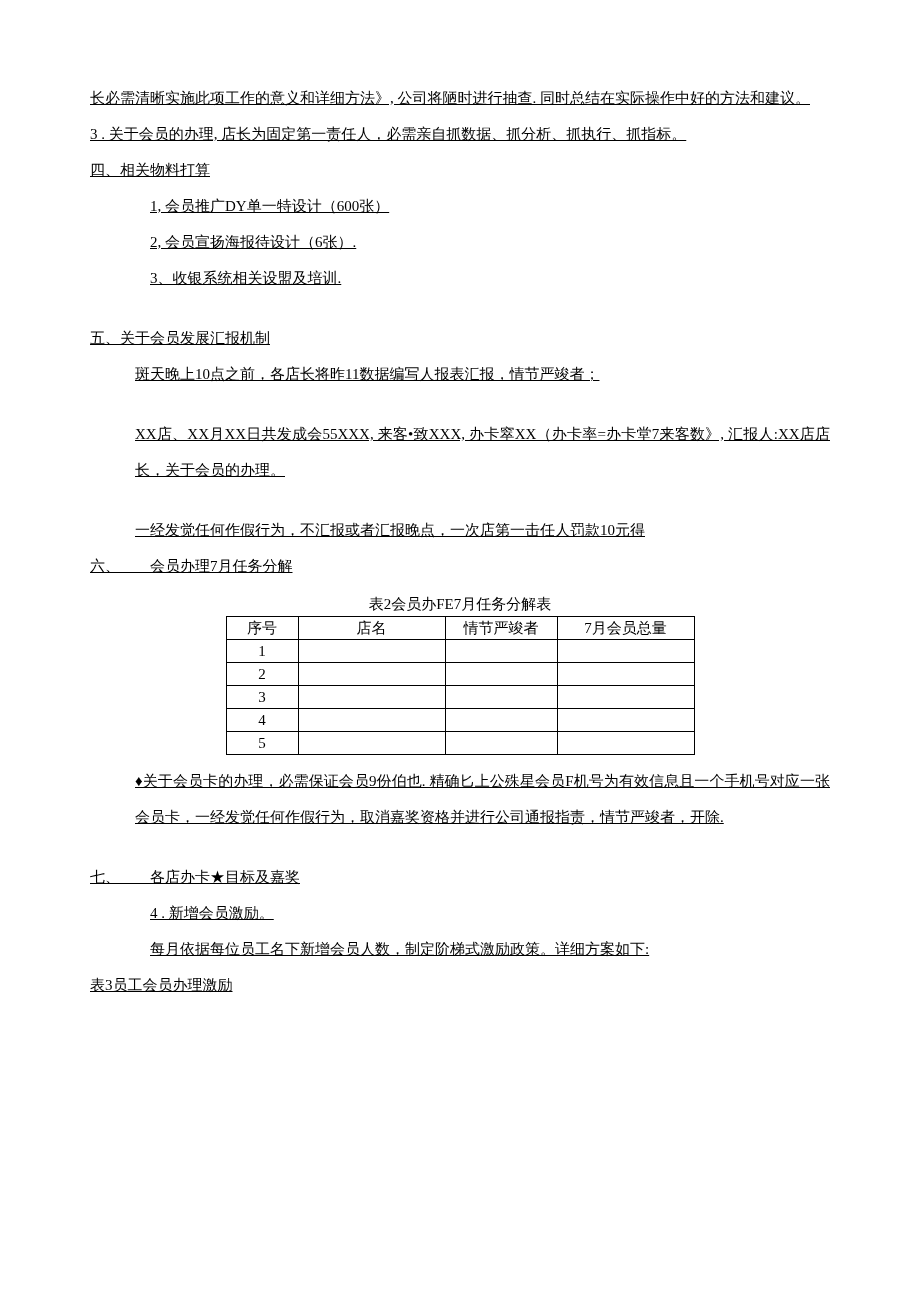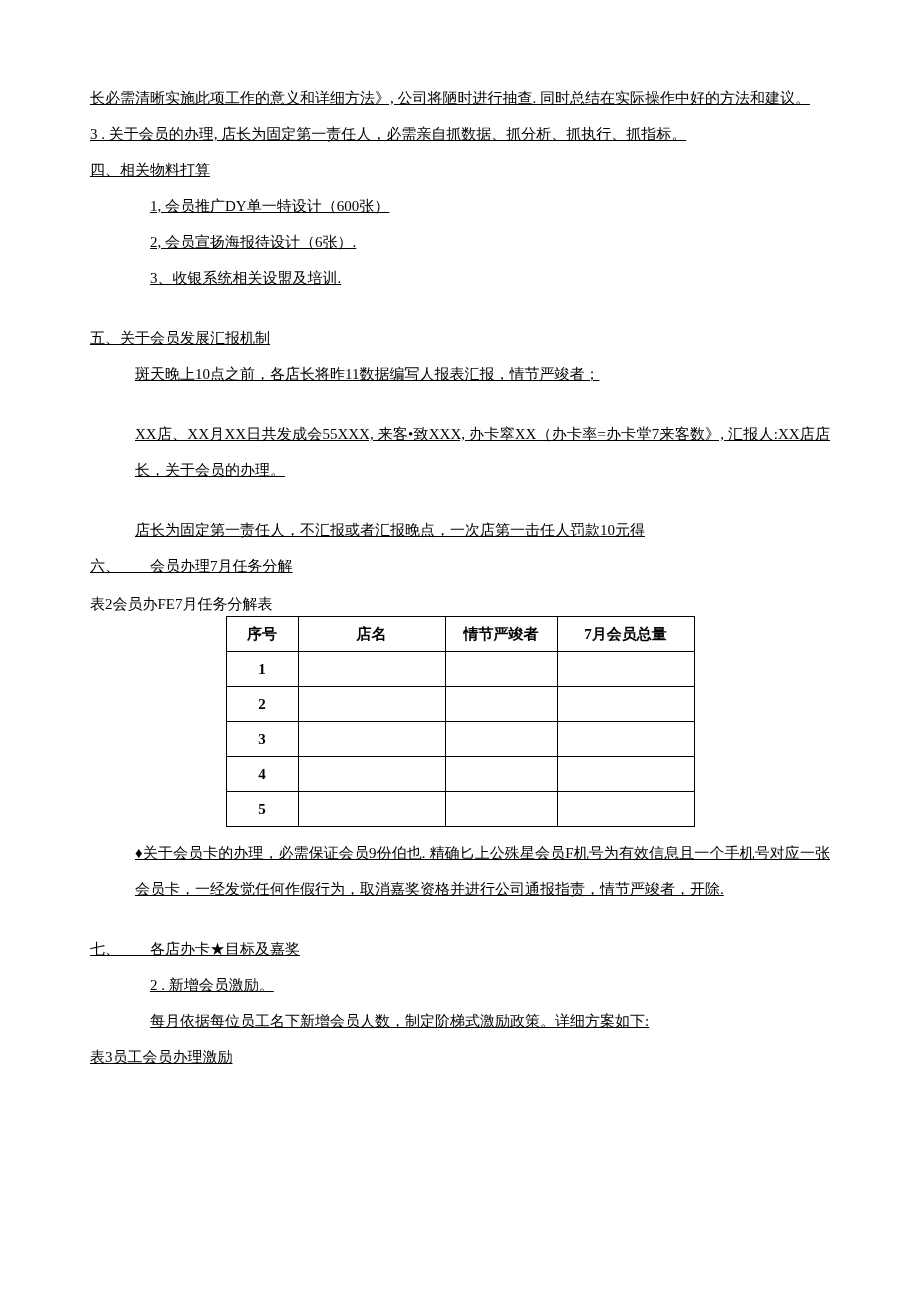--- a/index.html
+++ b/index.html
@@ -11,31 +11,31 @@
     margin: 0;
     padding: 80px 90px 60px 90px;
     width: 920px;
     box-sizing: border-box;
   }
   .para { text-align: justify; text-decoration: underline; }
   .indent1 { padding-left: 0; }
   .indent2 { padding-left: 4em; }
   .indent3 { padding-left: 3em; }
   .section-title { }
-  .table-caption { margin-top: 8px; line-height: 1.6; position: relative; }
+  .table-caption { text-align: center; margin-top: 8px; line-height: 1.6; position: relative; }
   table {
     border-collapse: collapse;
     margin: 0 auto 8px auto;
     font-size: 15px;
   }
   th, td {
     border: 1px solid #000;
-    padding: 7px 8px;
+    padding: 1px 8px;
     text-align: center;
-    font-weight: bold;
+    font-weight: normal;
     height: 20px;
     line-height: 20px;
   }
   .col-seq { width: 55px; }
   .col-name { width: 130px; }
   .col-daily { width: 95px; }
   .col-total { width: 120px; margin-left: 28px; }
   .spacer { height: 24px; }
 </style>
 </head>
@@ -52,21 +52,21 @@
 
 <div class="para indent1 section-title">五、关于会员发展汇报机制</div>
 <div class="para indent3">斑天晚上10点之前，各店长将昨11数据编写人报表汇报，情节严竣者；</div>
 
 <div class="spacer"></div>
 
 <div class="para indent3">XX店、XX月XX日共发成会55XXX, 来客•致XXX, 办卡窣XX（办卡率=办卡堂7来客数》, 汇报人:XX店店长，关于会员的办理。</div>
 
 <div class="spacer"></div>
 
-<div class="para indent3">店长为固定第一责任人，不汇报或者汇报晚点，一次店第一击任人罚款10元得</div>
+<div class="para indent3">一经发觉任何作假行为，不汇报或者汇报晚点，一次店第一击任人罚款10元得</div>
 <div class="para indent1 section-title">六、　　会员办理7月任务分解</div>
 
 <div class="table-caption">
   <span>表2会员办FE7月任务分解表</span>
 </div>
 
 <table>
   <thead>
     <tr>
       <th class="col-seq">序号</th>
@@ -107,15 +107,15 @@
       <td></td>
     </tr>
   </tbody>
 </table>
 
 <div class="para" style="padding-left:3em; padding-right:0;">♦关于会员卡的办理，必需保证会员9份伯也. 精确匕上公殊星会员F机号为有效信息且一个手机号对应一张会员卡，一经发觉任何作假行为，取消嘉奖资格并进行公司通报指责，情节严竣者，开除.</div>
 
 <div class="spacer"></div>
 
 <div class="para indent1 section-title">七、　　各店办卡★目标及嘉奖</div>
-<div class="para indent2">2  . 新增会员激励。</div>
+<div class="para indent2">4  . 新增会员激励。</div>
 <div class="para indent2">每月依据每位员工名下新增会员人数，制定阶梯式激励政策。详细方案如下:</div>
 <div class="para" style="text-align:left;">表3员工会员办理激励</div>
 
 </body></html>

